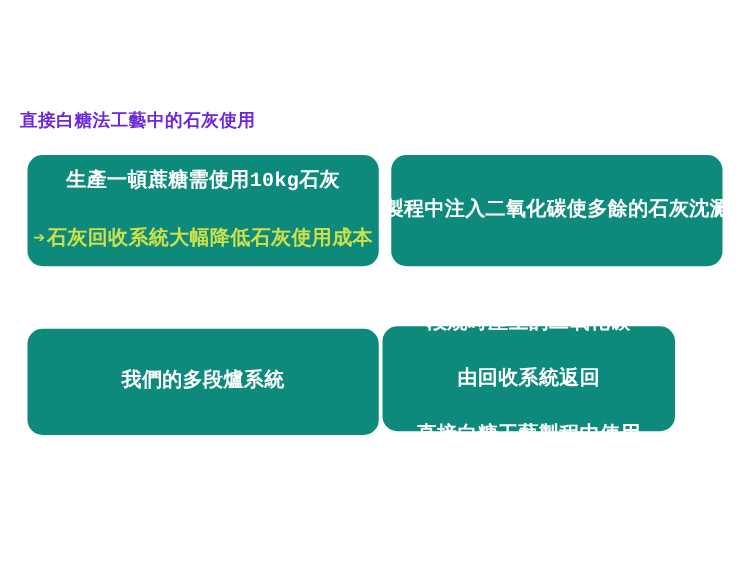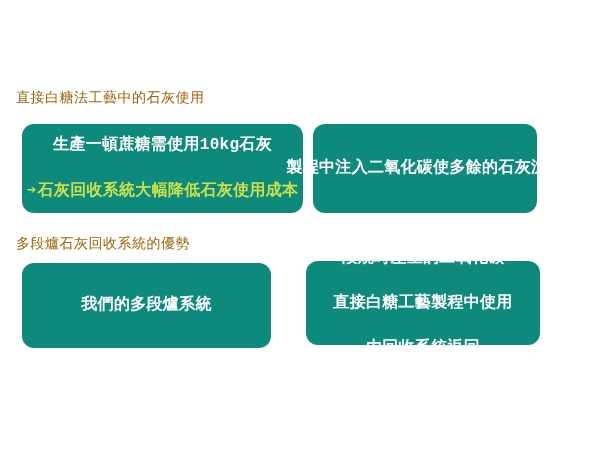--- a/index.html
+++ b/index.html
@@ -19,44 +19,44 @@
     position: absolute;
     inset: 0;
     background: #ffffff;
   }
 
   
   .section-heading {
     position: absolute;
     left: 16px;
     font-size: 14px;
-    font-weight: 400;
-    color: #a16207;
+    font-weight: 700;
+    color: #6d28d9;
     letter-spacing: 0.5px;
     white-space: nowrap;
     line-height: 1;
   }
   #heading-1 { top: 90px; }
   #heading-2 { top: 236px; }
 
   
   .card {
     position: absolute;
     background: #0d8a7b;
     border-radius: 12px;
     display: flex;
     align-items: center;
     justify-content: center;
     box-sizing: border-box;
     padding: 6px 10px;
   }
 
   #card-lime-usage      { left: 22px;  top: 124px; width: 281px; height: 89px; }
-  #card-co2-injection   { left: 313px; top: 124px; width: 224px; height: 89px; }
-  #card-furnace-perf    { left: 22px;  top: 263px; width: 249px; height: 85px; }
+  #card-co2-injection   { left: 313px; top: 124px; width: 265px; height: 89px; }
+  #card-furnace-perf    { left: 22px;  top: 263px; width: 281px; height: 85px; }
   #card-co2-return      { left: 306px; top: 261px; width: 234px; height: 84px; }
 
   .card-text {
     text-align: center;
     color: #ffffff;
     font-size: 16px;
     font-weight: 700;
     line-height: 1.45;
     letter-spacing: 0.3px;
     white-space: pre-line;
@@ -96,29 +96,28 @@
       <span class="line-highlight"><span class="arrow-glyph">➔</span><span>石灰回收系統大幅降低石灰使用成本</span></span>
     </div>
   </div>
 
   <div class="card" id="card-co2-injection">
     <div class="card-text">
       <span class="line-white">製程中注入二氧化碳使多餘的石灰沈澱</span>
     </div>
   </div>
 
-  <div class="section-heading" id="heading-2">多段爐石灰回收系統的優勢</div>
 
   <div class="card" id="card-furnace-perf">
     <div class="card-text compact">
       <span class="line-white">我們的多段爐系統</span>
     </div>
   </div>
 
   <div class="card" id="card-co2-return">
     <div class="card-text compact">
       <span class="line-white">段燒時產生的二氧化碳</span>
+      <span class="line-white">由回收系統返回</span>
       <span class="line-white">直接白糖工藝製程中使用</span>
-      <span class="line-white">由回收系統返回</span>
     </div>
   </div>
 
 </div>
 
 </body></html>

